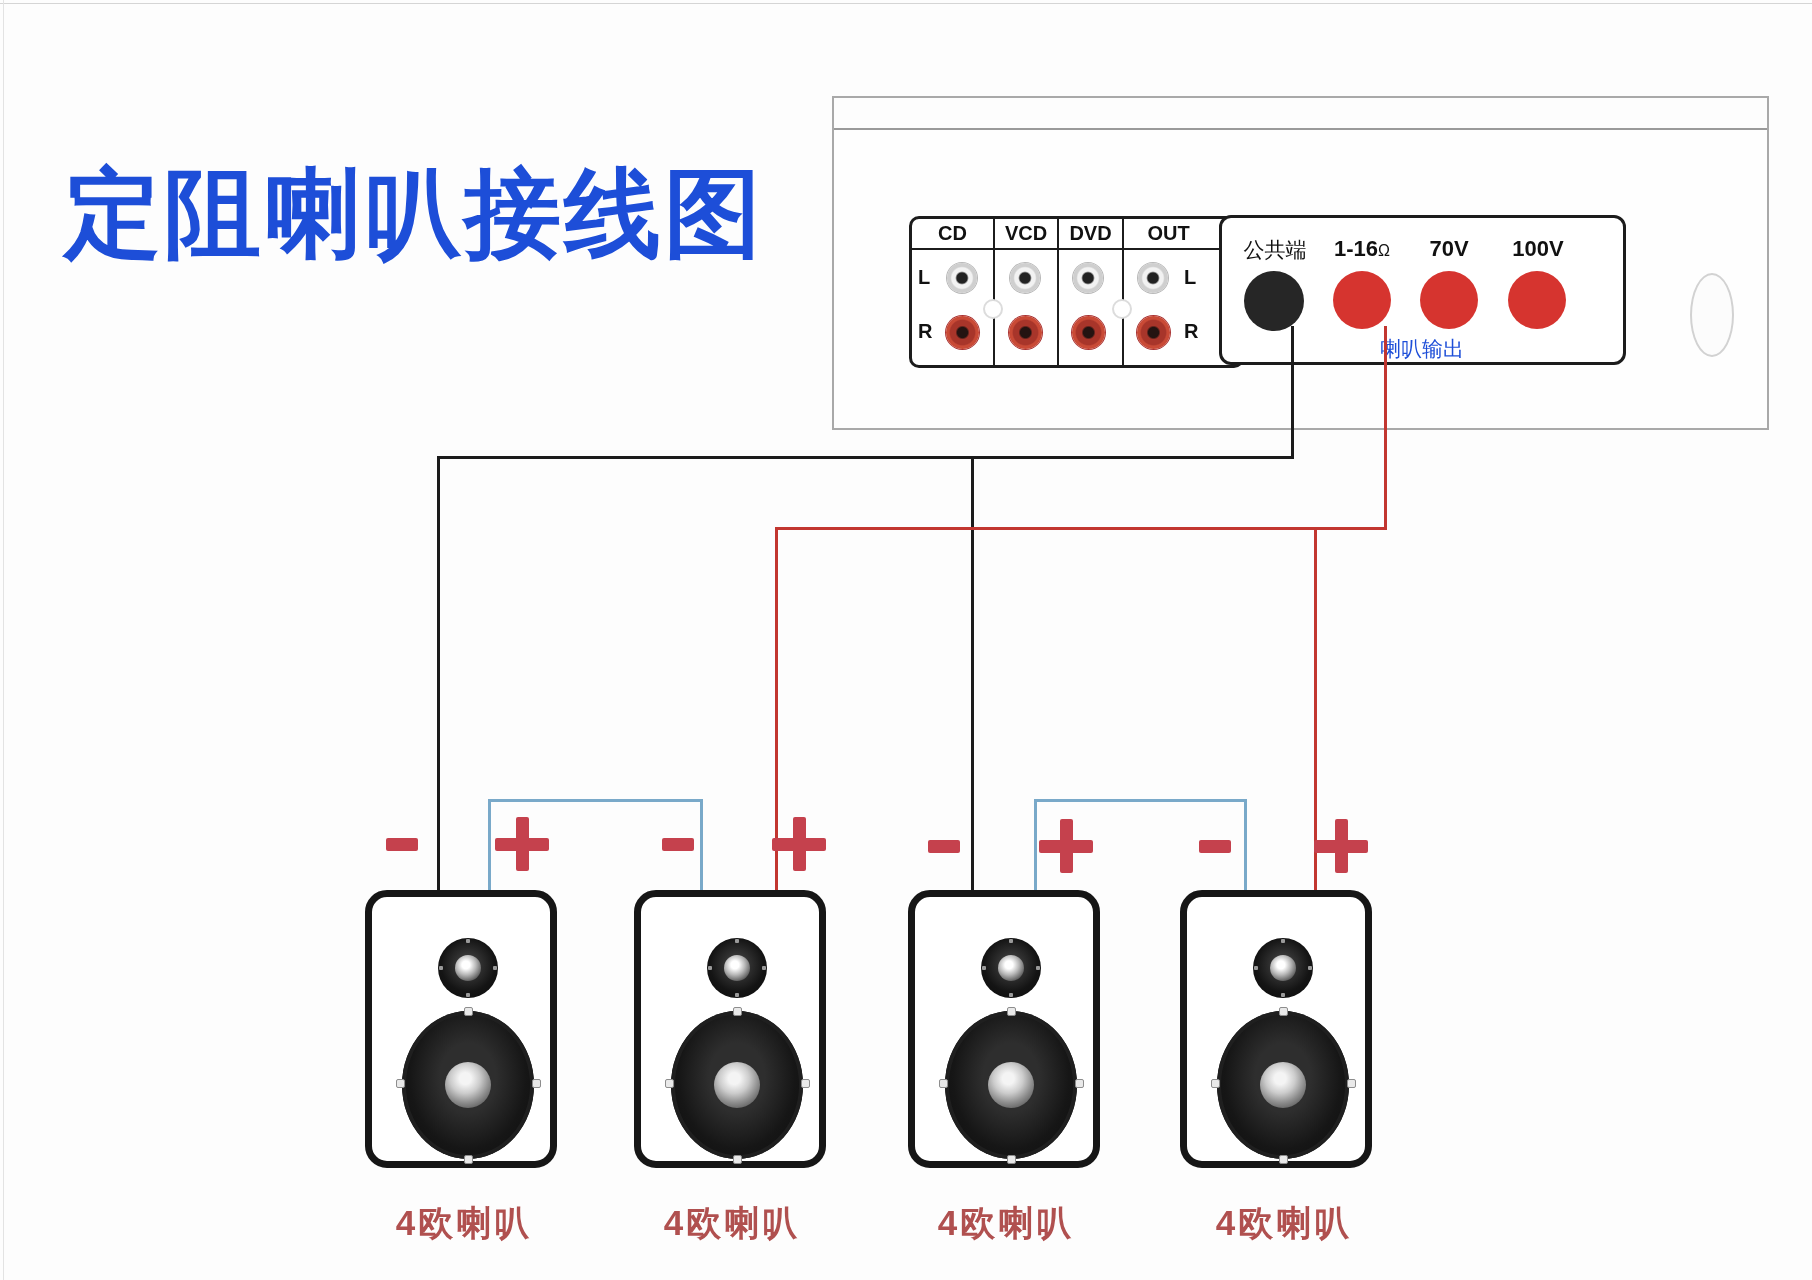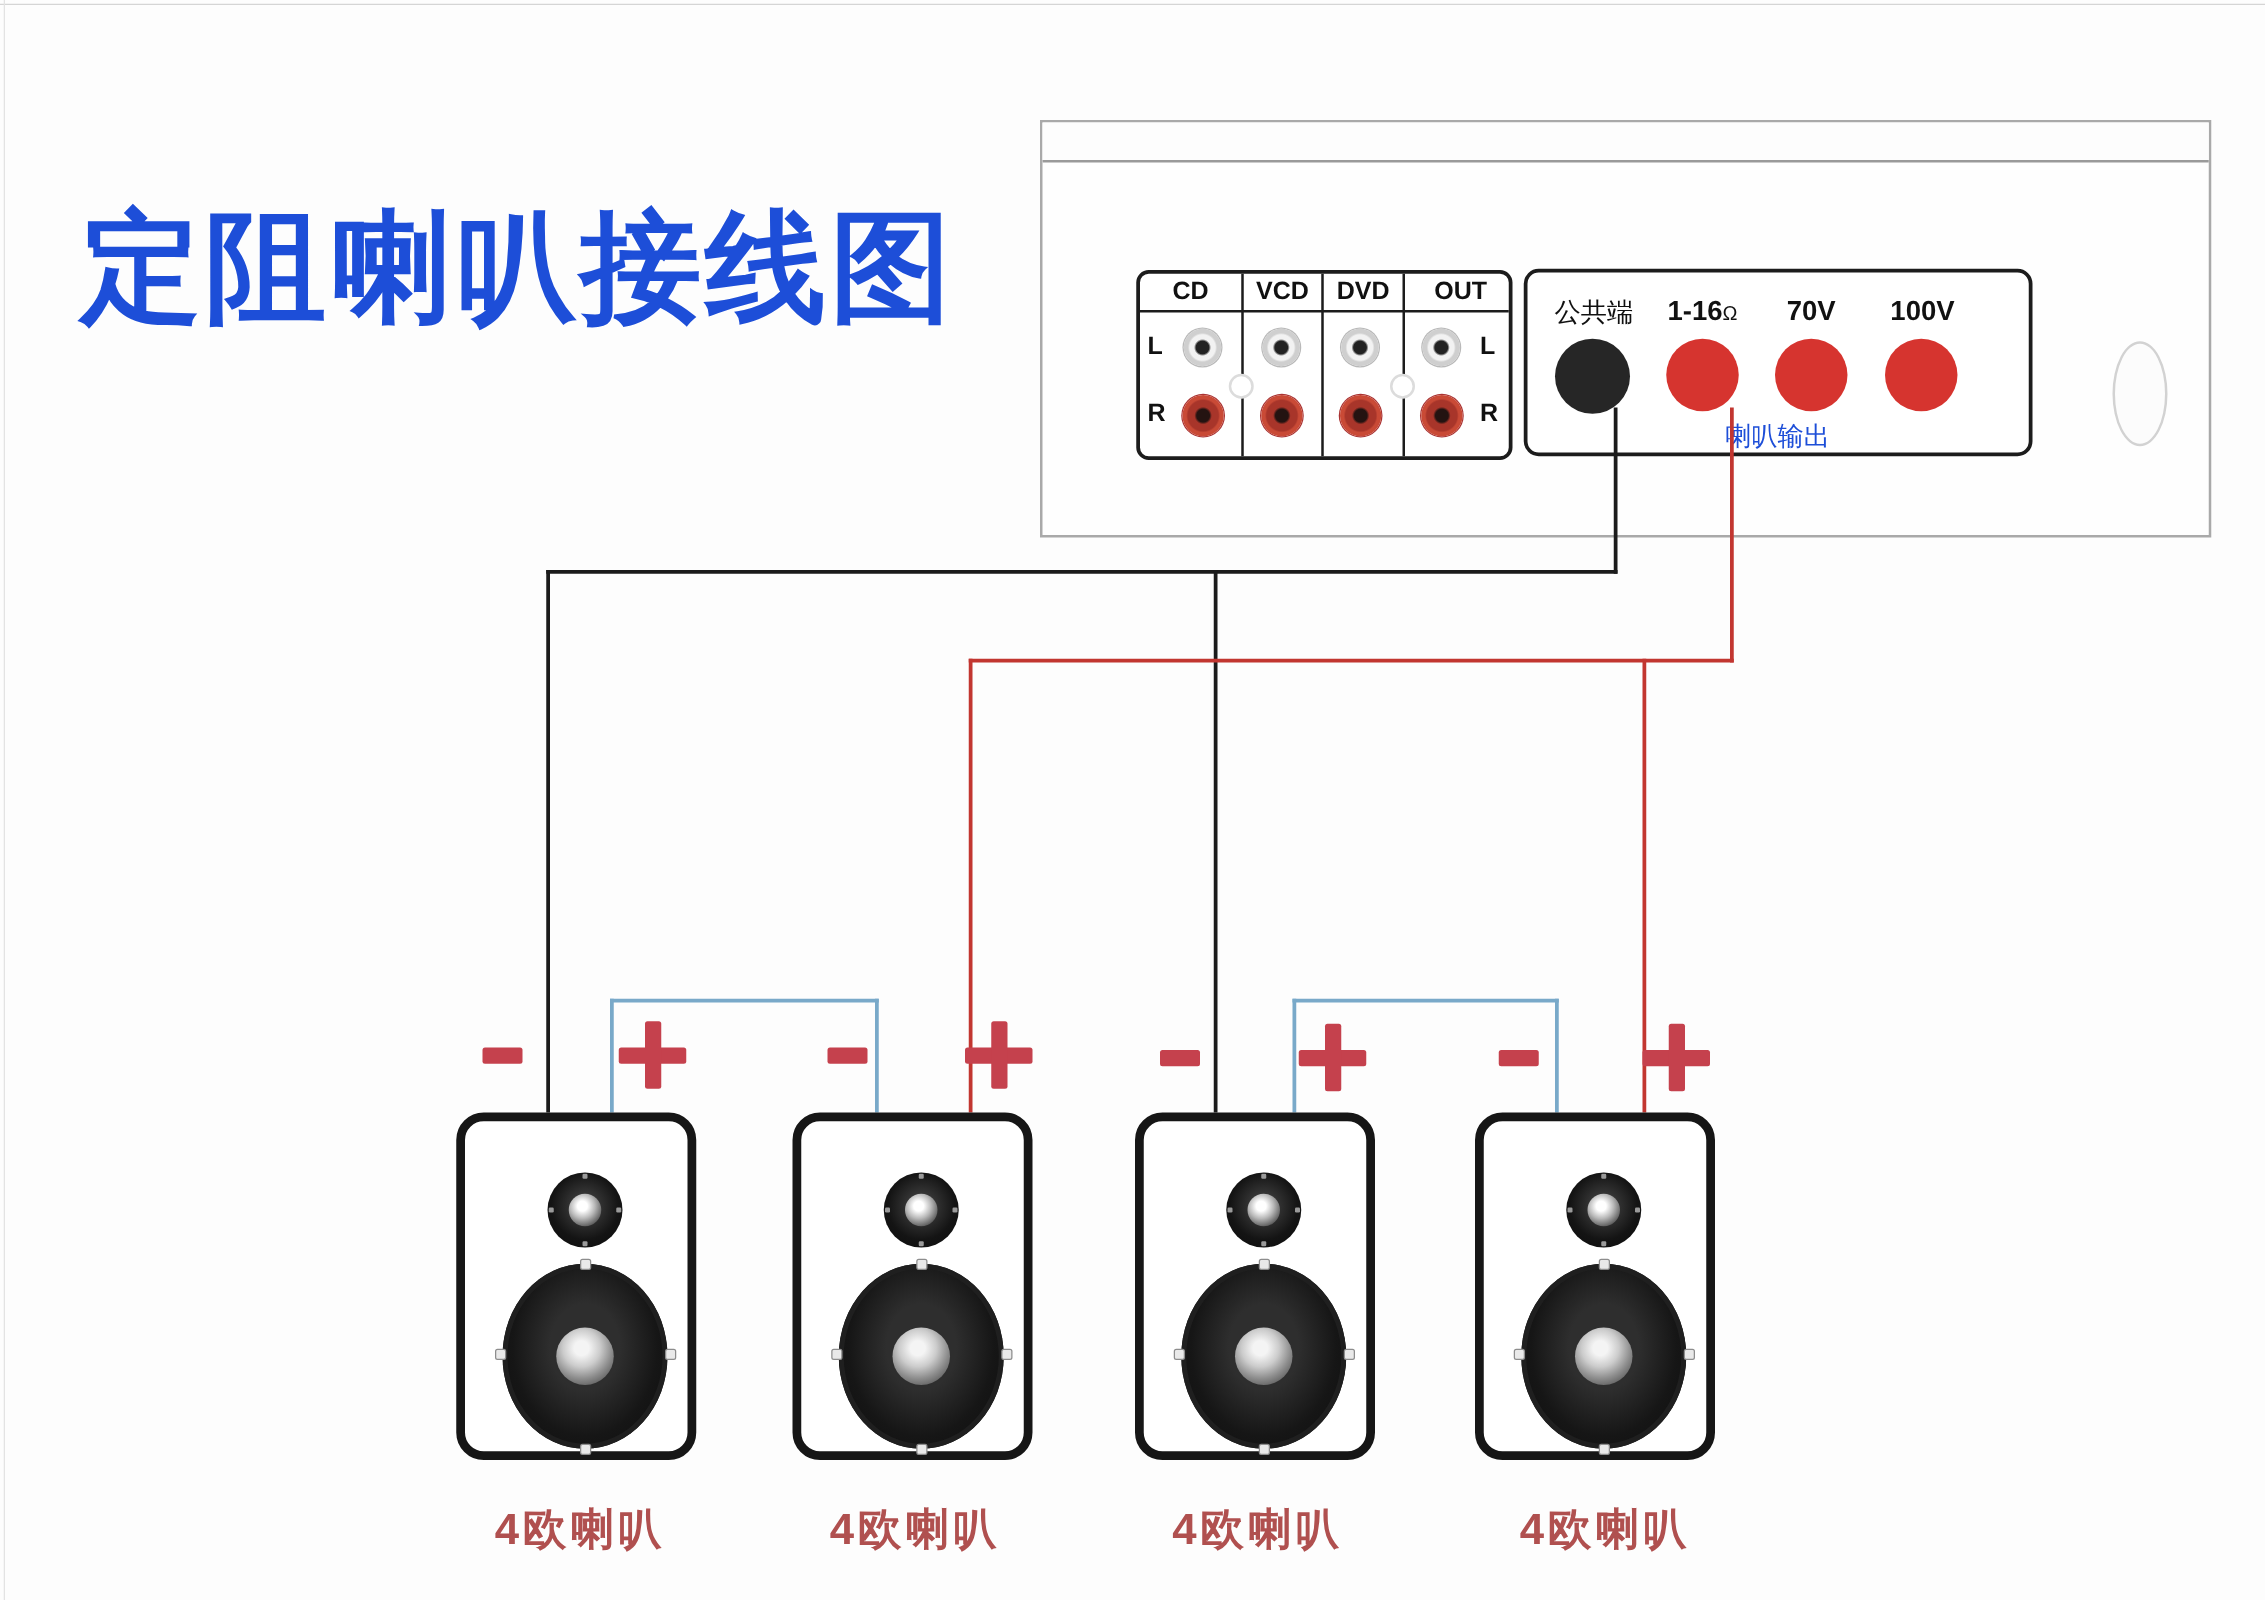--- a/index.html
+++ b/index.html
@@ -21,21 +21,21 @@
   }
 
   
   .amp-box{ left:832px; top:96px; width:933px; height:330px;
     background:#fefefe; border:2px solid #a9a9a9; }
   .amp-band{ left:0; top:0; width:100%; height:30px; border-bottom:2px solid #9a9a9a; background:#fdfdfd;}
   .amp-vent{ left:856px; top:175px; width:40px; height:80px; border:2px solid #d2d2d2; border-radius:50%; background:#fcfcfc;}
 
   
   .rca-panel{ left:907px; top:214px; width:295px; height:146px;
-    background:#fff; border:3px solid #1c1c1c; border-radius:10px; }
+    background:#fff; border:3px solid #1c1c1c; border-radius:10px;padding-left:34px; }
   .rca-head{ left:0; top:0; width:100%; height:29px; border-bottom:2px solid #1c1c1c; }
   .rca-div{ top:0; width:2px; height:100%; background:#1c1c1c; }
   .rca-col-label{ top:3px; font-size:20px; font-weight:600; color:#111; text-align:center; }
   .jack{ border-radius:50%; }
   .jack-l{ width:30px; height:30px; background:radial-gradient(circle,#222 0 24%,#f2f2f2 32% 48%,#cfcfcf 55% 100%); box-shadow:0 0 0 1px #b9b9b9;}
   .jack-r{ width:33px; height:33px; background:radial-gradient(circle,#241311 0 22%,#a8352a 30% 52%,#c94a36 58% 100%); box-shadow:0 0 0 1px #a33;}
   .rca-lr{ font-size:20px; font-weight:600; color:#111; }
   .rca-screw{ width:16px; height:16px; border:2px solid #dcdcdc; border-radius:50%; background:#fff; }
 
   

